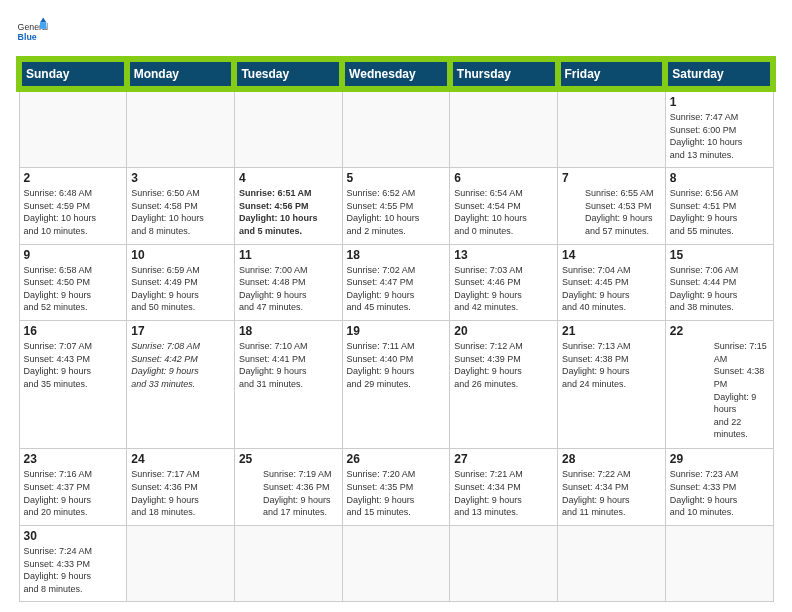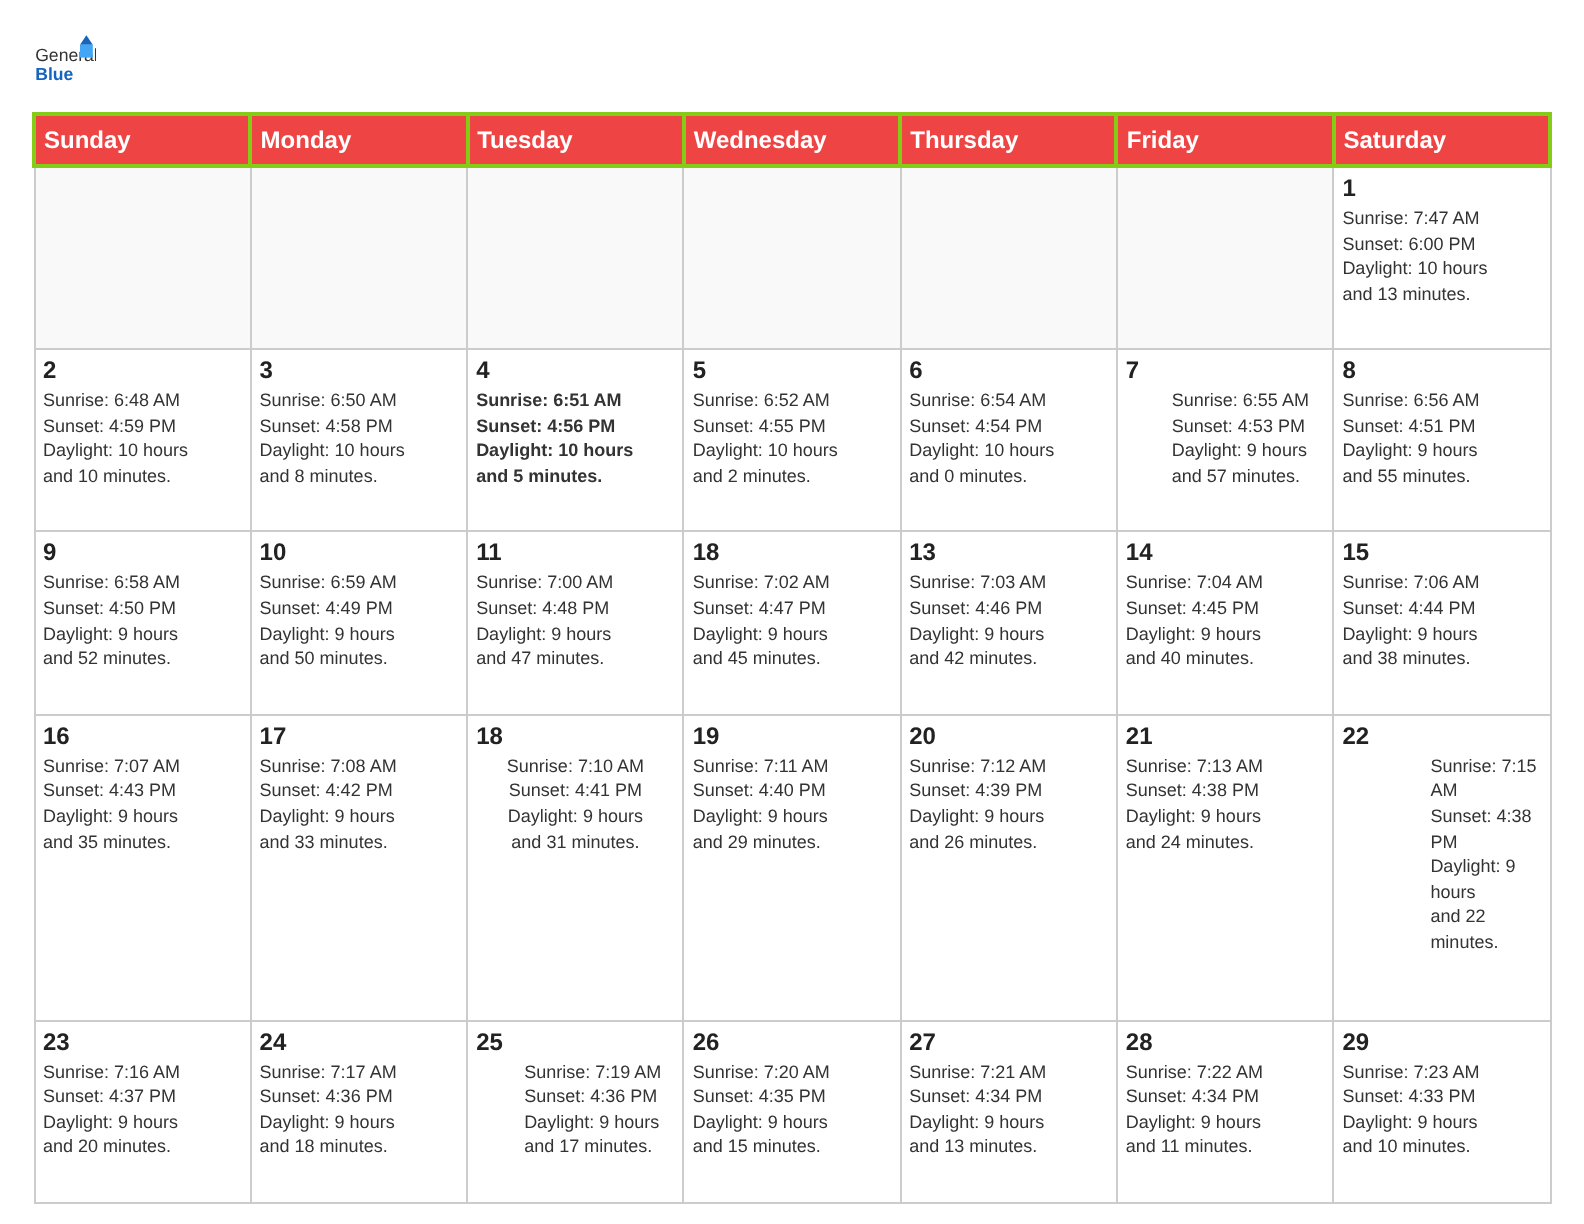--- a/index.html
+++ b/index.html
@@ -46,27 +46,27 @@
       color: #444;
     }
     .calendar {
       flex: 1;
       border: 1px solid #ccc;
       border-collapse: collapse;
       width: 100%;
       table-layout: fixed;
     }
     .calendar th {
-      background: #ef4444;
+      background: #0c4a6e;
       color: #fff;
       font-size: 12px;
       font-weight: bold;
       padding: 5px 4px;
       text-align: left;
-      border: 2px solid #84cc16;
+      border: 6px solid #84cc16;
     }
     .calendar td {
       border: 1px solid #ccc;
       vertical-align: top;
       padding: 3px 4px;
       font-size: 9.5px;
       color: #222;
       height: 74px;
       width: calc(100% / 7);
     }
@@ -240,28 +240,28 @@
         <tr>
           <td>
             <span class="day-num">16</span>
             <div class="day-info" style="white-space: pre-line;">Sunrise: 7:07 AM
 Sunset: 4:43 PM
 Daylight: 9 hours
 and 35 minutes.</div>
           </td>
           <td>
             <span class="day-num">17</span>
-            <div class="day-info" style="white-space: pre-line;">Sunrise: 7:08 AM
+            <div class="day-info" style="white-space: pre-line; font-style: italic;">Sunrise: 7:08 AM
 Sunset: 4:42 PM
 Daylight: 9 hours
 and 33 minutes.</div>
           </td>
           <td>
             <span class="day-num">18</span>
-            <div class="day-info" style="white-space: pre-line; text-align: center;">Sunrise: 7:10 AM
+            <div class="day-info" style="white-space: pre-line;">Sunrise: 7:10 AM
 Sunset: 4:41 PM
 Daylight: 9 hours
 and 31 minutes.</div>
           </td>
           <td>
             <span class="day-num">19</span>
             <div class="day-info" style="white-space: pre-line;">Sunrise: 7:11 AM
 Sunset: 4:40 PM
 Daylight: 9 hours
 and 29 minutes.</div>
@@ -331,16 +331,31 @@
 Daylight: 9 hours
 and 11 minutes.</div>
           </td>
           <td>
             <span class="day-num">29</span>
             <div class="day-info" style="white-space: pre-line;">Sunrise: 7:23 AM
 Sunset: 4:33 PM
 Daylight: 9 hours
 and 10 minutes.</div>
           </td>
+        </tr>
+        <tr class="row-last">
+          <td>
+            <span class="day-num">30</span>
+            <div class="day-info" style="white-space: pre-line;">Sunrise: 7:24 AM
+Sunset: 4:33 PM
+Daylight: 9 hours
+and 8 minutes.</div>
+          </td>
+          <td class="empty-cell"></td>
+          <td class="empty-cell"></td>
+          <td class="empty-cell"></td>
+          <td class="empty-cell"></td>
+          <td class="empty-cell"></td>
+          <td class="empty-cell"></td>
         </tr>
       </tbody>
   </table>
 </div>
 
 </body></html>

